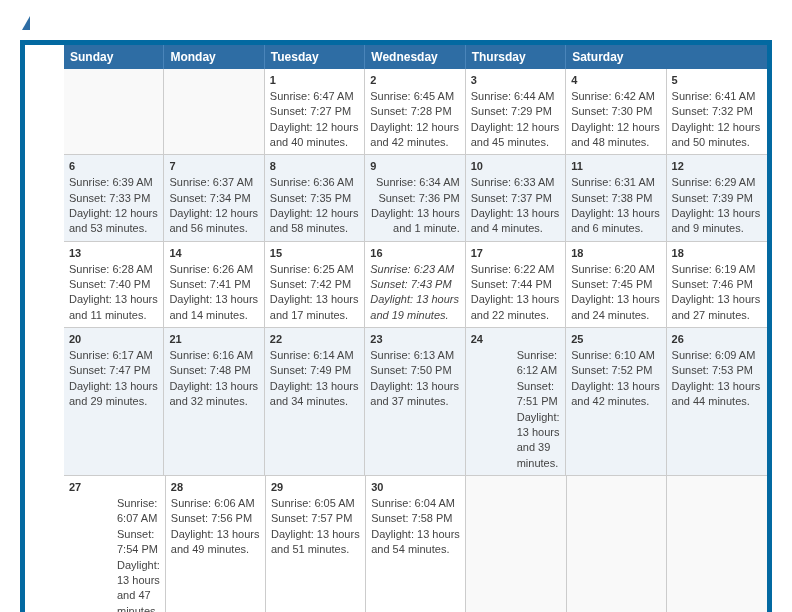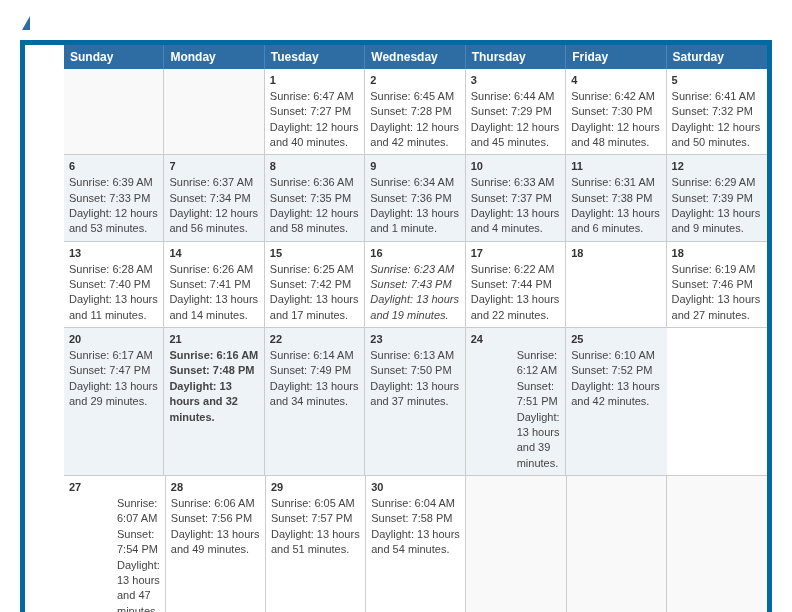--- a/index.html
+++ b/index.html
@@ -147,21 +147,20 @@
     </div>
   </div>
 
   <div class="calendar">
     <div class="cal-header" id="cal-header">
         <div class="cal-header-cell">Sunday</div>
         <div class="cal-header-cell">Monday</div>
         <div class="cal-header-cell">Tuesday</div>
         <div class="cal-header-cell">Wednesday</div>
         <div class="cal-header-cell">Thursday</div>
-        <div class="cal-header-cell">Friday</div>
         <div class="cal-header-cell">Saturday</div>
       </div>
     <div class="cal-body" id="cal-body">
         <div class="cal-row">
           <div class="cal-cell empty"></div>
           <div class="cal-cell empty"></div>
           <div class="cal-cell">
             <span class="day-number">1</span>
             <div class="day-info" style="white-space: pre-line;">Sunrise: 6:47 AM
 Sunset: 7:27 PM
@@ -206,21 +205,21 @@
 Daylight: 12 hours and 56 minutes.</div>
           </div>
           <div class="cal-cell alt-row">
             <span class="day-number">8</span>
             <div class="day-info" style="white-space: pre-line;">Sunrise: 6:36 AM
 Sunset: 7:35 PM
 Daylight: 12 hours and 58 minutes.</div>
           </div>
           <div class="cal-cell alt-row">
             <span class="day-number">9</span>
-            <div class="day-info" style="white-space: pre-line;">Sunrise: 6:34 AM
+            <div class="day-info" style="white-space: pre-line; text-align: right;">Sunrise: 6:34 AM
 Sunset: 7:36 PM
 Daylight: 13 hours and 1 minute.</div>
           </div>
           <div class="cal-cell alt-row">
             <span class="day-number">10</span>
             <div class="day-info" style="white-space: pre-line;">Sunrise: 6:33 AM
 Sunset: 7:37 PM
 Daylight: 13 hours and 4 minutes.</div>
           </div>
           <div class="cal-cell alt-row">
@@ -262,38 +261,41 @@
 Daylight: 13 hours and 19 minutes.</div>
           </div>
           <div class="cal-cell">
             <span class="day-number">17</span>
             <div class="day-info" style="white-space: pre-line;">Sunrise: 6:22 AM
 Sunset: 7:44 PM
 Daylight: 13 hours and 22 minutes.</div>
           </div>
           <div class="cal-cell">
             <span class="day-number">18</span>
+            <div class="day-info" style="white-space: pre-line;">Sunrise: 6:20 AM
+Sunset: 7:45 PM
+Daylight: 13 hours and 24 minutes.</div>
           </div>
           <div class="cal-cell">
             <span class="day-number">18</span>
             <div class="day-info" style="white-space: pre-line;">Sunrise: 6:19 AM
 Sunset: 7:46 PM
 Daylight: 13 hours and 27 minutes.</div>
           </div>
         </div>
         <div class="cal-row">
           <div class="cal-cell alt-row">
             <span class="day-number">20</span>
             <div class="day-info" style="white-space: pre-line;">Sunrise: 6:17 AM
 Sunset: 7:47 PM
 Daylight: 13 hours and 29 minutes.</div>
           </div>
           <div class="cal-cell alt-row">
             <span class="day-number">21</span>
-            <div class="day-info" style="white-space: pre-line; font-weight: bold;">Sunrise: 6:16 AM
+            <div class="day-info" style="white-space: pre-line;">Sunrise: 6:16 AM
 Sunset: 7:48 PM
 Daylight: 13 hours and 32 minutes.</div>
           </div>
           <div class="cal-cell alt-row">
             <span class="day-number">22</span>
             <div class="day-info" style="white-space: pre-line;">Sunrise: 6:14 AM
 Sunset: 7:49 PM
 Daylight: 13 hours and 34 minutes.</div>
           </div>
           <div class="cal-cell alt-row">
@@ -306,20 +308,26 @@
             <span class="day-number">24</span>
             <div class="day-info" style="white-space: pre-line; margin-left: 46px;">Sunrise: 6:12 AM
 Sunset: 7:51 PM
 Daylight: 13 hours and 39 minutes.</div>
           </div>
           <div class="cal-cell alt-row">
             <span class="day-number">25</span>
             <div class="day-info" style="white-space: pre-line;">Sunrise: 6:10 AM
 Sunset: 7:52 PM
 Daylight: 13 hours and 42 minutes.</div>
+          </div>
+          <div class="cal-cell alt-row">
+            <span class="day-number">26</span>
+            <div class="day-info" style="white-space: pre-line;">Sunrise: 6:09 AM
+Sunset: 7:53 PM
+Daylight: 13 hours and 44 minutes.</div>
           </div>
         </div>
         <div class="cal-row">
           <div class="cal-cell">
             <span class="day-number">27</span>
             <div class="day-info" style="white-space: pre-line; margin-left: 48px;">Sunrise: 6:07 AM
 Sunset: 7:54 PM
 Daylight: 13 hours and 47 minutes.</div>
           </div>
           <div class="cal-cell">

